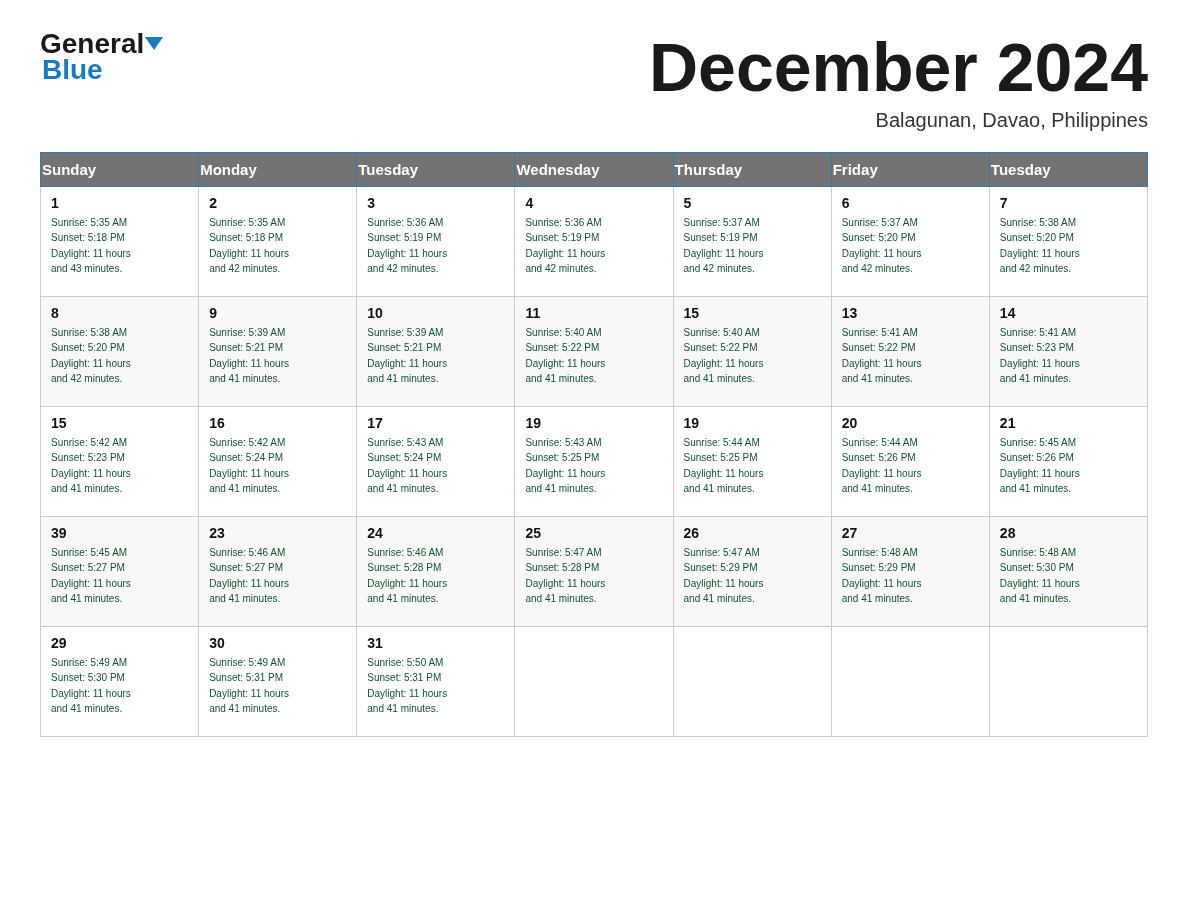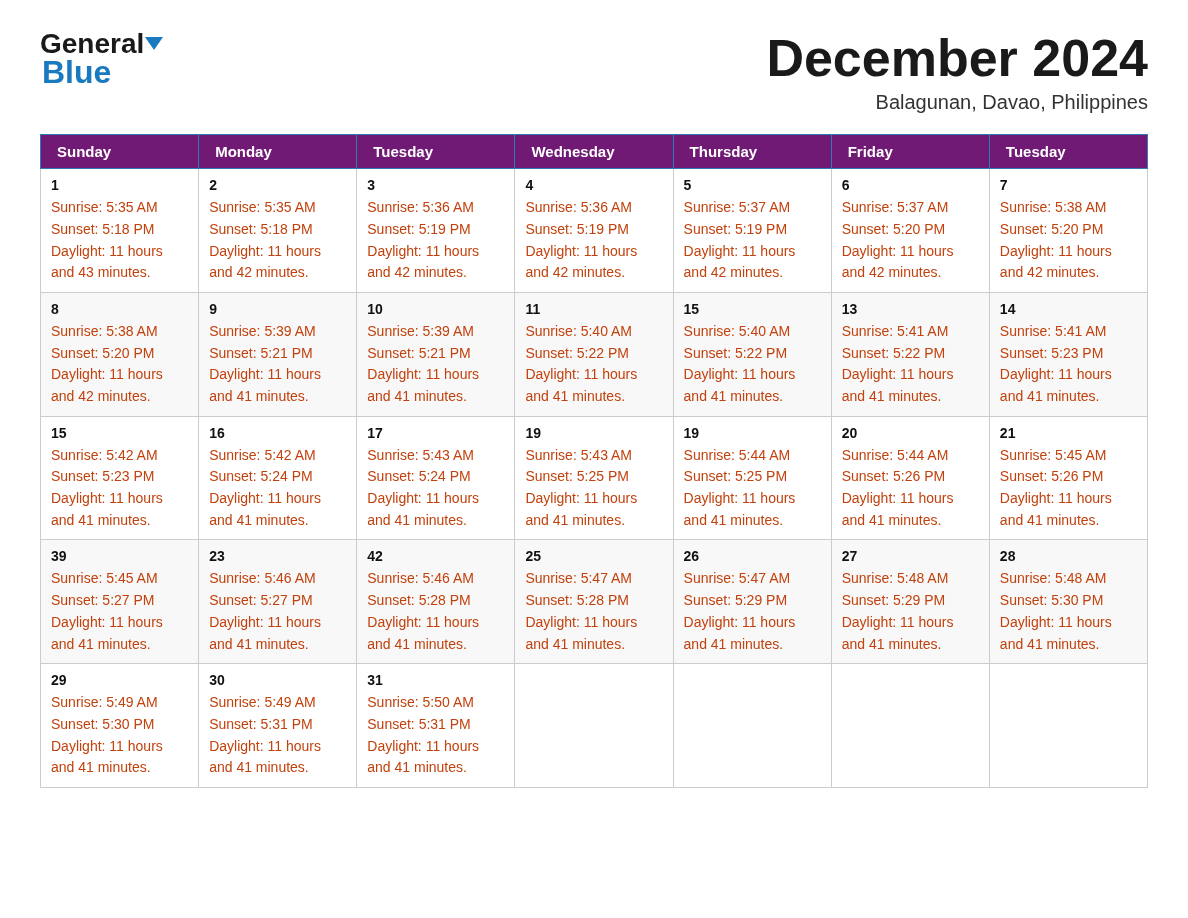--- a/index.html
+++ b/index.html
@@ -32,41 +32,41 @@
     }
     .logo-line {
       display: flex;
       align-items: center;
       gap: 0;
     }
     .title-area {
       text-align: right;
     }
     .month-title {
-      font-size: 52px;
+      font-size: 68px;
       font-weight: bold;
       color: #1a1a1a;
       line-height: 1.1;
     }
     .subtitle {
       font-size: 20px;
       color: #333;
       margin-top: 4px;
     }
     table {
       width: 100%;
       border-collapse: collapse;
       table-layout: fixed;
     }
     thead tr th {
-      background-color: #701a75;
+      background-color: #737373;
       color: white;
       font-size: 15px;
       font-weight: bold;
-      padding: 8px 16px;
+      padding: 8px 1px;
       text-align: left;
       border: 1px solid #2e7ab5;
     }
     tbody tr td {
       vertical-align: top;
       padding: 8px 10px;
       border: 1px solid #cccccc;
       font-size: 12.5px;
       color: #222;
       background: #ffffff;
@@ -78,41 +78,41 @@
     }
     .day-number {
       font-size: 14px;
       font-weight: bold;
       color: #111;
       margin-bottom: 4px;
       display: block;
     }
     .day-info {
       line-height: 1.55;
-      color: #c2410c;
-      font-size: 14px;
+      color: #14532d;
+      font-size: 10px;
     }
     .empty-cell {
       background: #ffffff;
     }
     tbody tr td.empty-cell {
       background: #ffffff;
     }
   </style>
 </head>
 <body>
 
 <div class="header-area">
   <div class="logo-area">
     <div class="logo-line">
       <span class="logo-text">
         <span class="general">General</span><span style="display:inline-block;width:0;height:0;border-left:9px solid transparent;border-right:9px solid transparent;border-top:13px solid #1a7abf;vertical-align:middle;margin:0 1px 4px 1px;"></span>
       </span>
     </div>
-    <div style="color:#1a7abf;font-size:32px;font-weight:bold;margin-top:-4px;padding-left:2px;">Blue</div>
+    <div style="color:#1a7abf;font-size:28px;font-weight:bold;margin-top:-4px;padding-left:2px;">Blue</div>
   </div>
   <div class="title-area">
     <div class="month-title">December 2024</div>
     <div class="subtitle">Balagunan, Davao, Philippines</div>
   </div>
 </div>
 
 <table>
   <thead>
     <tr>
@@ -219,21 +219,21 @@
       <tr>
         <td>
           <span class="day-number">39</span>
           <div class="day-info">Sunrise: 5:45 AM<br>Sunset: 5:27 PM<br>Daylight: 11 hours<br>and 41 minutes.</div>
         </td>
         <td>
           <span class="day-number">23</span>
           <div class="day-info">Sunrise: 5:46 AM<br>Sunset: 5:27 PM<br>Daylight: 11 hours<br>and 41 minutes.</div>
         </td>
         <td>
-          <span class="day-number">42</span>
+          <span class="day-number">24</span>
           <div class="day-info">Sunrise: 5:46 AM<br>Sunset: 5:28 PM<br>Daylight: 11 hours<br>and 41 minutes.</div>
         </td>
         <td>
           <span class="day-number">25</span>
           <div class="day-info">Sunrise: 5:47 AM<br>Sunset: 5:28 PM<br>Daylight: 11 hours<br>and 41 minutes.</div>
         </td>
         <td>
           <span class="day-number">26</span>
           <div class="day-info">Sunrise: 5:47 AM<br>Sunset: 5:29 PM<br>Daylight: 11 hours<br>and 41 minutes.</div>
         </td>

